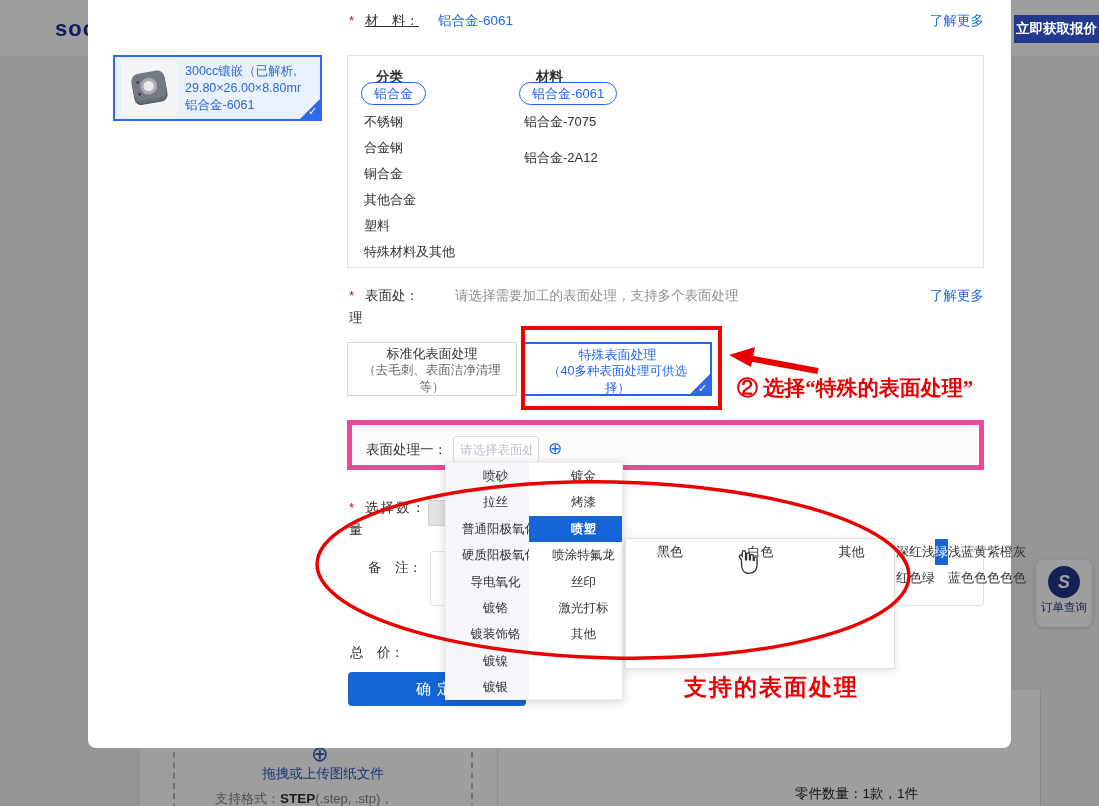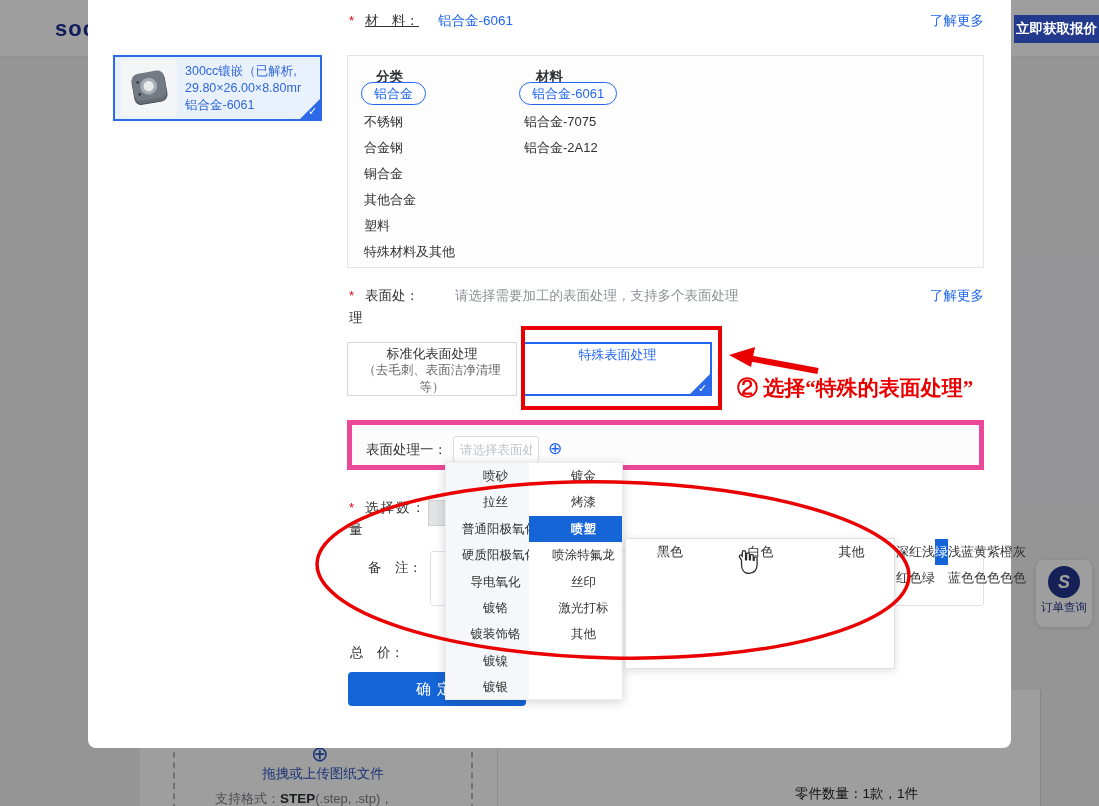--- a/index.html
+++ b/index.html
@@ -182,35 +182,36 @@
       <div class="pill" style="left:13px; top:26px;">铝合金</div>
       <div class="plain-item" style="left:16px; top:57px;">不锈钢</div>
       <div class="plain-item" style="left:16px; top:83px;">合金钢</div>
       <div class="plain-item" style="left:16px; top:109px;">铜合金</div>
       <div class="plain-item" style="left:16px; top:135px;">其他合金</div>
       <div class="plain-item" style="left:16px; top:161px;">塑料</div>
       <div class="plain-item" style="left:16px; top:187px;">特殊材料及其他</div>
 
       <div class="pill" style="left:171px; top:26px;">铝合金-6061</div>
       <div class="plain-item" style="left:176px; top:57px;">铝合金-7075</div>
-      <div class="plain-item" style="left:176px; top:83px;">铝合金-2A12</div>
+      <div class="plain-item" style="left:176px; top:93px;">铝合金-2A12</div>
     </div>
 
     <span class="req surf-ast">*</span>
     <span class="surf-label1">表面处：</span>
     <span class="surf-label2">理</span>
     <span class="surf-hint">请选择需要加工的表面处理，支持多个表面处理</span>
     <span class="link more2">了解更多</span>
 
     <div class="surf-card card1">
       <div class="t">标准化表面处理</div>
       <div class="sub">（去毛刺、表面洁净清理等）</div>
     </div>
     <div class="surf-card card2 sel">
       <div class="t">特殊表面处理</div>
+      <div class="sub">（40多种表面处理可供选择）</div>
       <div class="corner-check">
           <span>✓</span>
         </div>
     </div>
 
     <div class="treat-panel">
       <span class="treat-label">表面处理一：</span>
       <input class="treat-input" placeholder="请选择表面处理" style="">
       <span class="add-icon">⊕</span>
     </div>
@@ -266,20 +267,21 @@
     </div>
   </div>
 
   <div class="red-box anno"></div>
   <svg class="anno-svg anno" viewBox="0 0 1099 806">
     <ellipse cx="613" cy="570" rx="296" ry="88" fill="none" stroke="#ea0000" stroke-width="3.5" transform="rotate(1.2 613 570)"></ellipse>
     <line x1="818" y1="371" x2="748" y2="358" stroke="#ea0000" stroke-width="6"></line>
     <polygon points="729,355 755,347 751,367" fill="#ea0000"></polygon>
   </svg>
   <div class="anno-text1 anno">② 选择“特殊的表面处理”</div>
+  <div class="anno-text2 anno">支持的表面处理</div>
 
   <div class="cursor-hand">
     <svg width="26" height="28" viewBox="0 0 32 34">
       <path d="M11 3c1.1 0 2 .9 2 2v9.5h1.2V7.5c0-1 .8-1.8 1.8-1.8s1.8.8 1.8 1.8v7h1.1V9.5c0-1 .8-1.8 1.8-1.8s1.8.8 1.8 1.8v5.5h1.1v-2.5c0-1 .8-1.8 1.8-1.8s1.8.8 1.8 1.8V20c0 6-3.5 11-9.8 11S8 26 8 20v-5.2l-2.3-3.4c-.6-.9-.4-2.1.5-2.7.9-.6 2.1-.4 2.7.5L9 10.5V5c0-1.1.9-2 2-2z" fill="#fff" stroke="#2b2b2b" stroke-width="1.6" stroke-linejoin="round"></path>
     </svg>
   </div>
 
 </div>
 
 </body></html>

